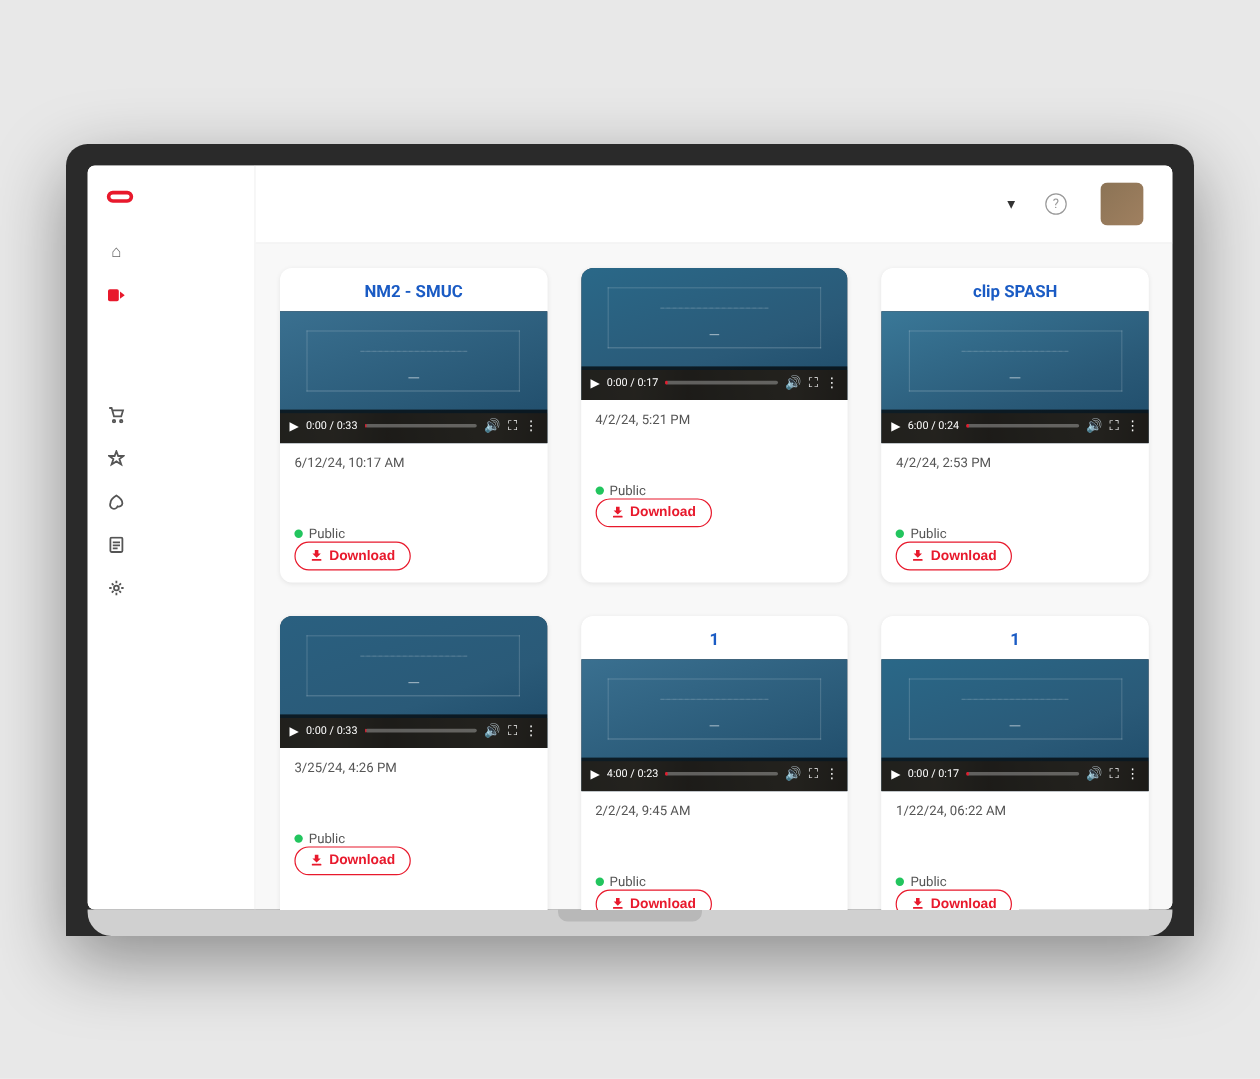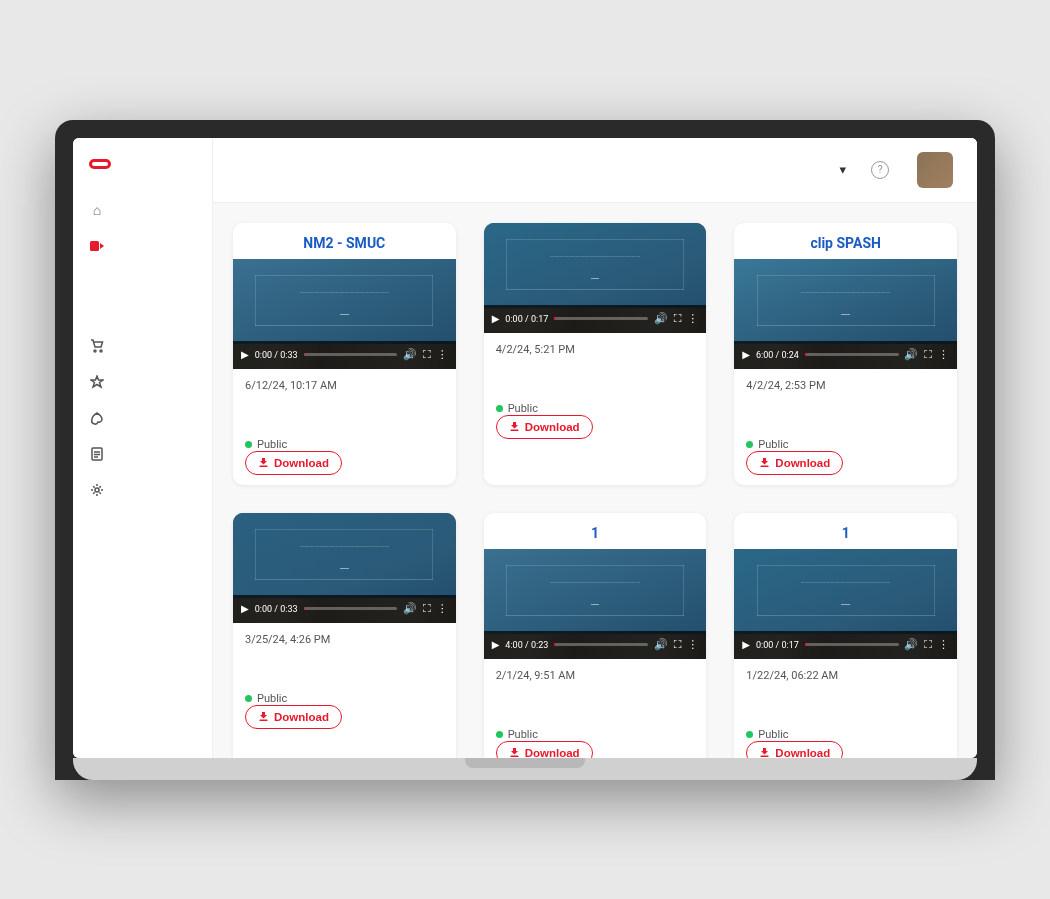--- a/index.html
+++ b/index.html
@@ -698,21 +698,21 @@
         <div class="progress-bar-container">
           <div class="progress-bar-fill"></div>
         </div>
         <span class="ctrl-icon">🔊</span>
         <span class="ctrl-icon">⛶</span>
         <span class="ctrl-icon">⋮</span>
       </div>
     </div>
     <div class="video-card-footer">
       <div class="video-meta">
-        <span class="video-date">2/1/24, 9:51 AM</span>
+        <span class="video-date">2/2/24, 9:45 AM</span>
         <div class="video-status">
           <span class="status-dot"></span>
           <span>Public</span>
         </div>
       </div>
       <button class="download-btn">
         <svg width="11" height="11" viewBox="0 0 11 11" fill="#e8192c">
           <path d="M5.5 7.5 L2 4 H4 V1 H7 V4 H9 Z"></path>
           <rect x="1.5" y="8.5" width="8" height="1.5" rx="0.5"></rect>
         </svg>

